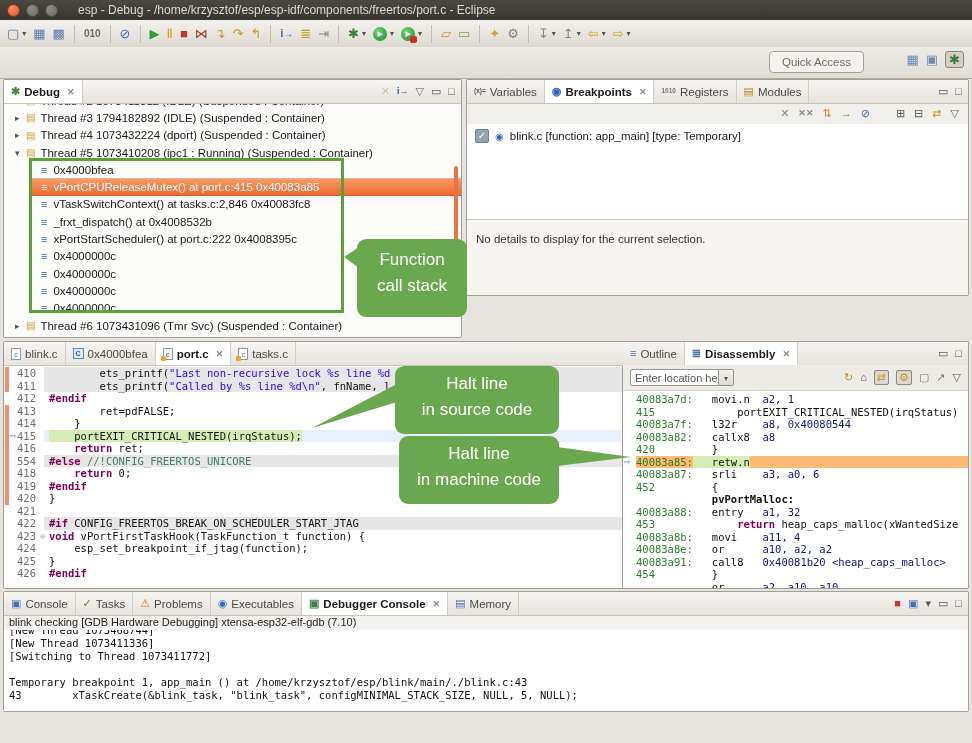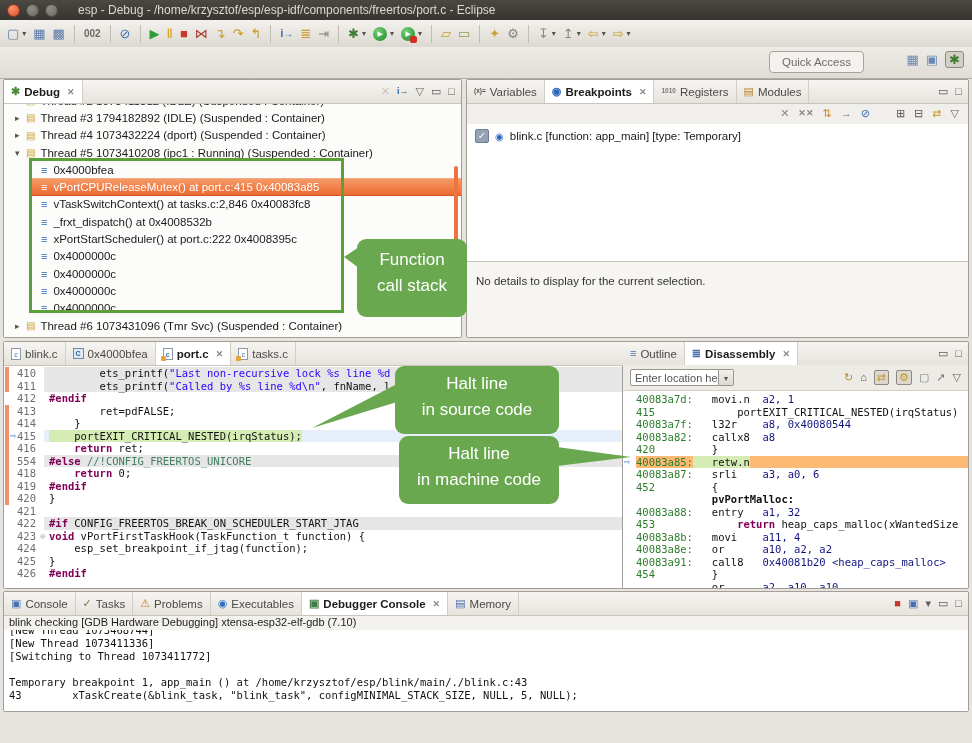--- a/index.html
+++ b/index.html
@@ -143,21 +143,21 @@
   <span class="wbtn max"></span>
   <span class="wtitle">esp - Debug - /home/krzysztof/esp/esp-idf/components/freertos/port.c - Eclipse</span>
 </div>
 
 <div class="maintb" id="main-toolbar">
     <span class="ticon" style="color: rgb(91, 121, 168);">▢</span>
     <span class="dd">▾</span>
     <span class="ticon" style="color: rgb(91, 121, 168);">▦</span>
     <span class="ticon" style="color: rgb(91, 121, 168);">▩</span>
     <span class="tsep"></span>
-    <span class="ticon ttxt" style="color: rgb(107, 107, 107);">002</span>
+    <span class="ticon ttxt" style="color: rgb(107, 107, 107);">010</span>
     <span class="tsep"></span>
     <span class="ticon" style="color: rgb(58, 109, 181);">⊘</span>
     <span class="tsep"></span>
     <span class="ticon" style="color: rgb(47, 158, 56);">▶</span>
     <span class="ticon" style="color: rgb(220, 160, 24);">Ⅱ</span>
     <span class="ticon" style="color: rgb(200, 55, 45);">■</span>
     <span class="ticon" style="color: rgb(168, 57, 46);">⋈</span>
     <span class="ticon" style="color: rgb(199, 155, 42);">↴</span>
     <span class="ticon" style="color: rgb(199, 155, 42);">↷</span>
     <span class="ticon" style="color: rgb(199, 155, 42);">↰</span>
@@ -277,21 +277,21 @@
         <span class="trtext">0x4000000c</span>
       </div>
       <div class="trow">
         <span class="tarrow">▸</span>
         <span class="thicon">▤</span>
         <span class="trtext">Thread #6 1073431096 (Tmr Svc) (Suspended : Container)</span>
       </div>
     </div>
 </div>
 
-<div class="panel" id="bp-view" style="left:466px;top:79px;width:503px;height:259px">
+<div class="panel" id="bp-view" style="left:466px;top:79px;width:503px;height:217px">
   <div class="tabstrip">
     <span id="bp-tabs" style="display:flex">
         <span class="vtab">
           <span class="ticn tictxt" style="color: rgb(85, 85, 85);">(x)=</span>
           <span class="tlbl">Variables</span>
         </span>
         <span class="vtab active">
           <span class="ticn" style="color: rgb(46, 102, 184);">◉</span>
           <span class="tlbl">Breakpoints</span>
           <span class="tclose">✕</span>

